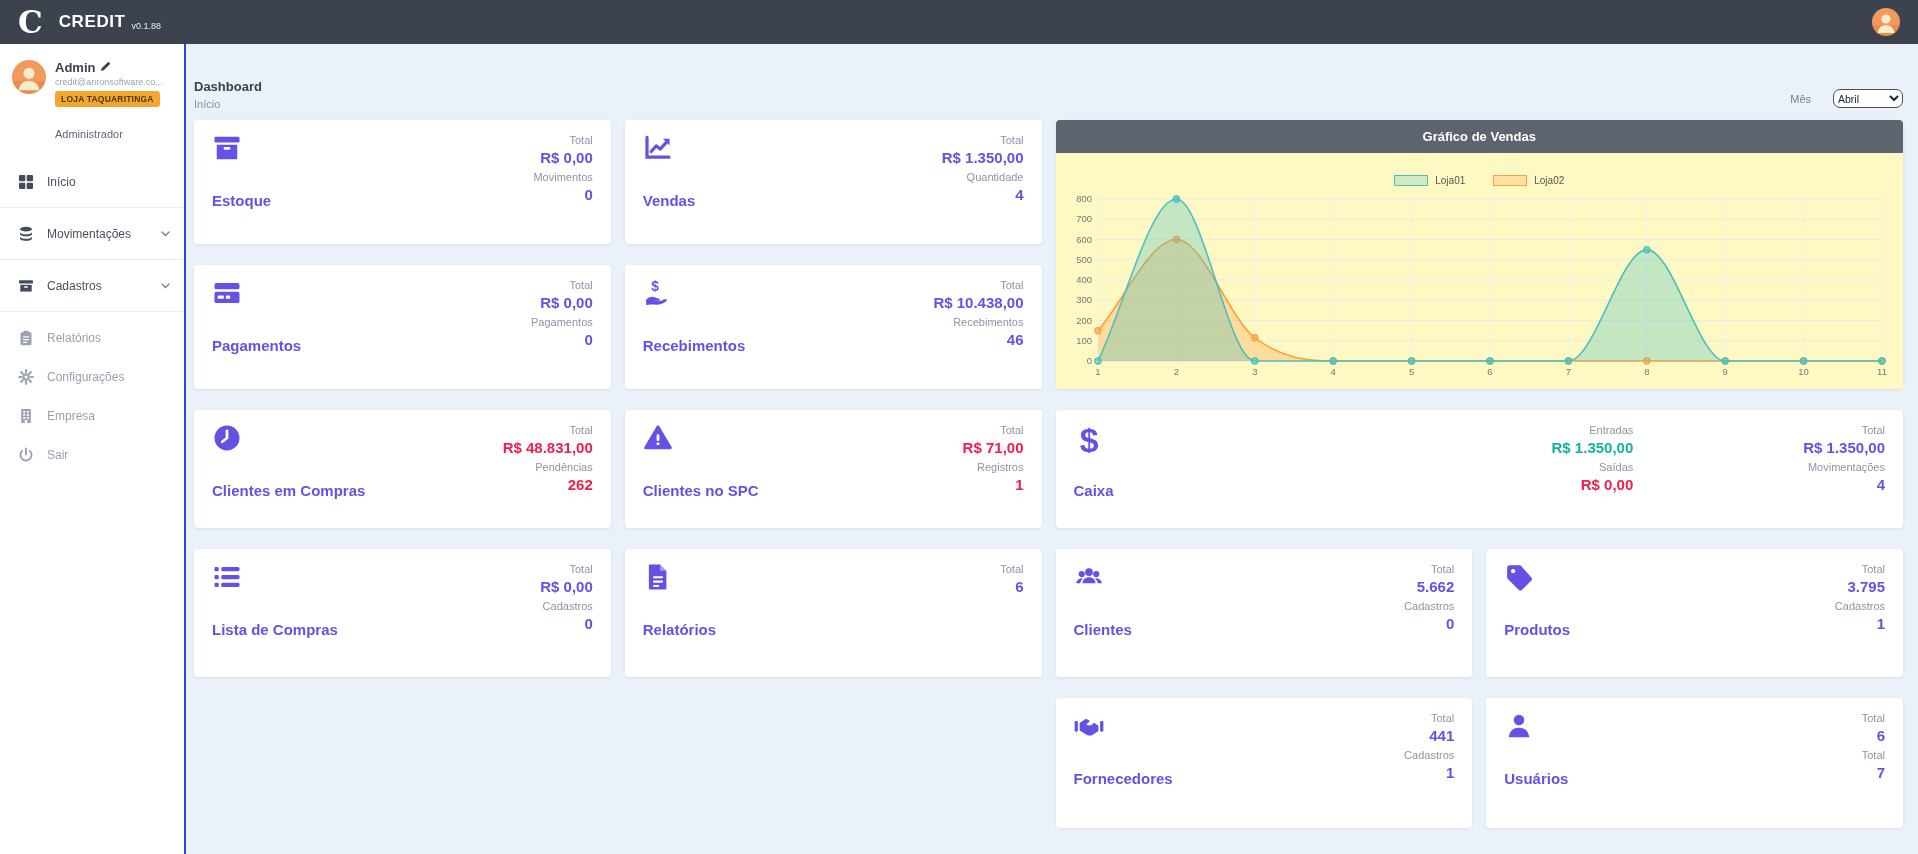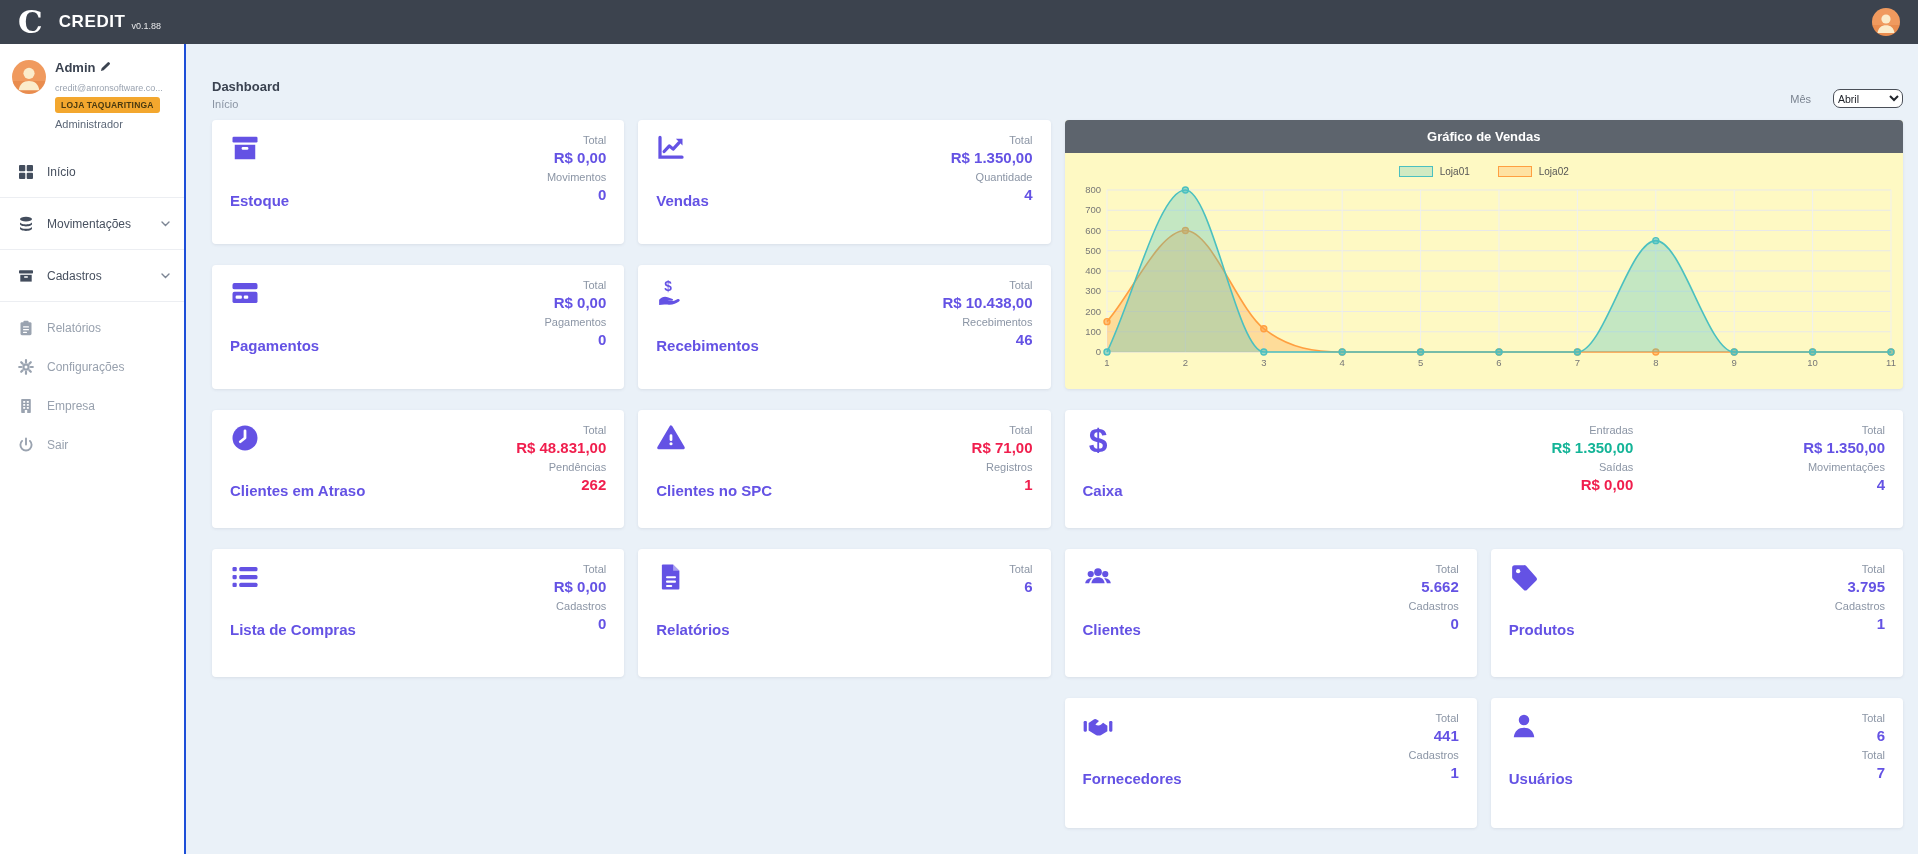--- a/index.html
+++ b/index.html
@@ -20,34 +20,34 @@
   .header-spacer{flex:1;}
   .avatar{width:28px;height:28px;border-radius:50%;background:linear-gradient(180deg,var(--avatar-bg) 62%,#e98c4e 62%);position:relative;overflow:hidden;flex:none;}
   .avatar svg{position:absolute;inset:0;}
 
   
   .sidebar{position:absolute;top:44px;left:0;bottom:0;width:186px;background:#fff;border-right:2px solid #1d4ed8;}
   .user-block{display:flex;padding:16px 10px 8px 12px;gap:9px;}
   .user-block .avatar{width:34px;height:34px;}
   .user-info{min-width:0;}
   .user-name{font-size:13px;font-weight:bold;color:var(--text-dark);display:flex;align-items:center;gap:5px;}
-  .user-email{font-size:9px;color:#9aa3b0;margin-top:8px;white-space:nowrap;}
+  .user-email{font-size:9px;color:#9aa3b0;margin-top:2px;white-space:nowrap;}
   .user-badge{display:inline-block;background:var(--badge-bg);color:#4a3a10;font-size:8.5px;font-weight:bold;padding:3px 6px;border-radius:3px;margin-top:4px;letter-spacing:.2px;}
-  .user-role{font-size:11px;color:#5d6878;margin-top:5px;}
+  .user-role{font-size:11px;color:#5d6878;margin-top:21px;}
   .nav{margin-top:14px;}
   .nav-item{height:39px;display:flex;align-items:center;padding:0 14px 0 18px;font-size:12px;color:#47505f;cursor:pointer;}
   .nav-item .nav-icon{width:16px;height:16px;margin-right:13px;flex:none;color:#434d5d;}
   .nav-item.muted{color:#98a1ae;}
   .nav-item.muted .nav-icon{color:#9aa3b0;}
   .nav-item .chevron{margin-left:auto;color:#7c8594;}
   .nav-divider{border:none;border-top:1px solid #eceef2;margin:6px 0;}
   .nav-icon svg,.chevron svg{display:block;}
 
   
-  .main{position:absolute;top:44px;left:186px;right:0;bottom:0;background:var(--main-bg);padding:12px 15px 0 26px;overflow:hidden;}
+  .main{position:absolute;top:44px;left:186px;right:0;bottom:0;background:var(--main-bg);padding:12px 15px 0 8px;overflow:hidden;}
   .main-top{display:flex;justify-content:space-between;align-items:flex-end;height:54px;margin-bottom:10px;}
   .breadcrumb-title{font-size:13px;font-weight:bold;color:var(--text-dark);}
   .breadcrumb-sub{font-size:11px;color:var(--text-gray);margin-top:4px;}
   .month-filter{display:flex;align-items:center;gap:22px;font-size:11px;color:#7a8390;padding-bottom:2px;}
   .month-select{font-size:10.5px;border:1px solid #4a4f58;border-radius:7px;background:#fff;height:19px;width:70px;color:#20242b;font-family:"Liberation Sans",sans-serif;}
 
   .grid{display:grid;grid-template-columns:repeat(4,1fr);grid-template-rows:124px 124px 118px 128px 130px;gap:21px 14px;}
 
   .card{background:#fff;border-radius:4px;box-shadow:0 1px 3px rgba(60,70,90,.10);padding:13px 18px;display:flex;justify-content:space-between;cursor:pointer;}
   .card-left{display:flex;flex-direction:column;gap:29px;min-width:0;}
@@ -67,21 +67,21 @@
   .a-caixa{grid-area:3/3/4/5;}
   .a-lista{grid-area:4/1;} .a-relatorios{grid-area:4/2;}
   .a-clientes{grid-area:4/3;} .a-produtos{grid-area:4/4;}
   .a-fornecedores{grid-area:5/3;} .a-usuarios{grid-area:5/4;}
   .a-chart{grid-area:1/3/3/5;}
 
   
   .chart-panel{background:#fef9c3;border-radius:4px;box-shadow:0 1px 3px rgba(60,70,90,.10);overflow:hidden;display:flex;flex-direction:column;}
   .chart-header{background:var(--chart-header-bg);color:#fff;text-align:center;font-size:13px;font-weight:bold;padding:9px 0;}
   .chart-body{padding:6px 10px 2px;flex:1;}
-  .chart-legend{display:flex;justify-content:center;gap:28px;font-size:10px;color:#555;margin:7px 0 3px;}
+  .chart-legend{display:flex;justify-content:center;gap:28px;font-size:10px;color:#555;margin:16px 0 3px;}
   .legend-item{display:flex;align-items:center;cursor:pointer;}
   .legend-swatch{display:inline-block;width:34px;height:11px;border:1.5px solid;margin-right:7px;}
 </style>
 </head>
 <body>
 
 <div class="app-header">
   <span class="logo-letter">C</span>
   <span class="app-name">CREDIT</span>
   <span class="app-version">v0.1.88</span>
@@ -382,21 +382,21 @@
     </div>
 
     <div class="card a-atraso">
       <div class="card-left">
         <span class="card-icon">
             <svg viewBox="0 0 24 24" fill="currentColor">
               <circle cx="12" cy="12" r="10"></circle>
               <path d="M12 6.2v5.8l-3.8 3" stroke="#fff" stroke-width="2.2" fill="none" stroke-linecap="round" stroke-linejoin="round"></path>
             </svg>
           </span>
-        <span class="card-title">Clientes em Atraso</span>
+        <span class="card-title">Clientes em Compras</span>
       </div>
       <div class="card-stats">
         <span class="stat-label">Total</span>
         <span class="stat-value" data-color="red">R$ 48.831,00</span>
         <span class="stat-label">Pendências</span>
         <span class="stat-value" data-color="red">262</span>
       </div>
     </div>
 
     <div class="card a-spc">

